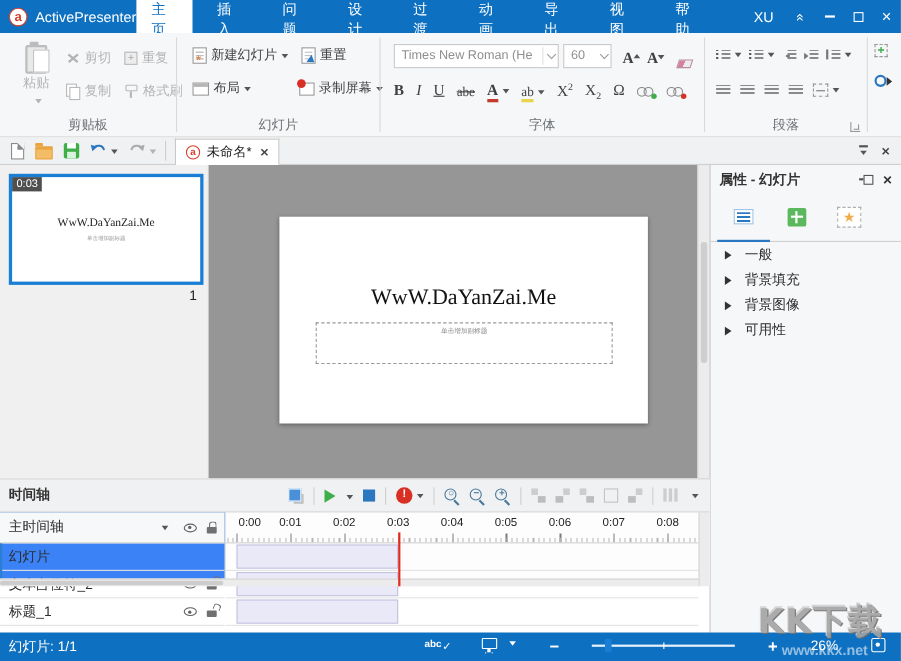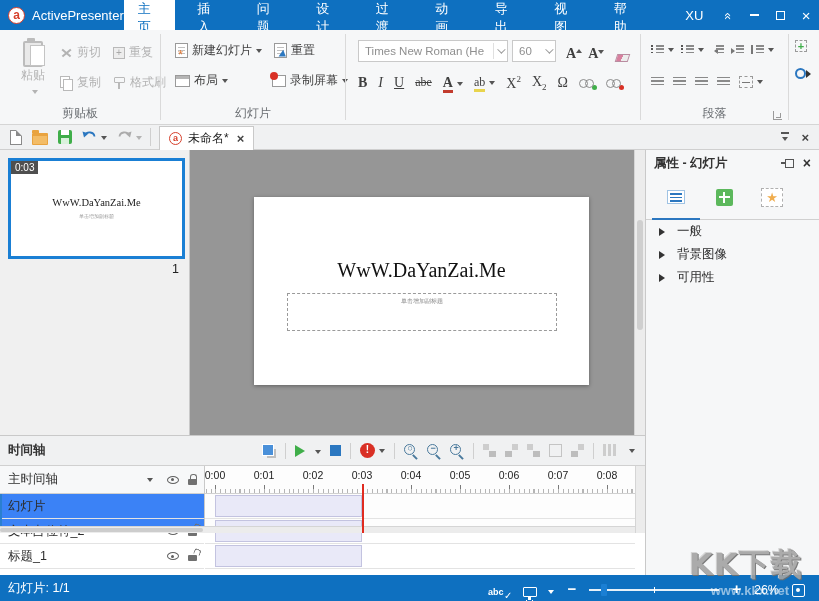--- a/index.html
+++ b/index.html
@@ -200,21 +200,21 @@
   .rl{position:absolute;top:3px;width:30px;margin-left:-15px;text-align:center;font-size:10.5px;color:#222;}
   .trk{position:relative;height:25px;border-bottom:1px solid #e3e3e3;}
   .bar{position:absolute;left:10px;width:147px;top:1px;bottom:1px;background:#e9e9f8;border:1px solid #c3c3e0;}
   .playhead{position:absolute;left:362px;top:18px;bottom:0;width:2px;background:#e02b20;z-index:5;}
   .tl-hscroll{position:absolute;left:0;right:10px;bottom:0;height:7px;background:#ececec;border-top:1px solid #d5d5d5;}
   .tl-hscroll::before{content:"";position:absolute;left:0;top:1px;bottom:1px;width:203px;background:#cdcdcd;border-radius:3px;}
   .tl-vscroll{position:absolute;right:0;top:0;bottom:0;width:10px;background:#ececec;border-left:1px solid #d5d5d5;}
 
   
   .statusbar{position:absolute;left:0;top:575px;width:819px;height:26px;background:#0e70c0;color:#fff;display:flex;align-items:center;padding:0 8px;font-size:12.5px;}
-  .sb-right{margin-left:auto;display:flex;align-items:flex-end;gap:13px;padding-right:6px;}
+  .sb-right{margin-left:auto;display:flex;align-items:flex-start;gap:30px;padding-right:6px;}
   .ic-abc{position:relative;font-size:9px;font-weight:bold;color:#fff;padding-right:7px;}
   .ic-abc::after{content:"✓";position:absolute;right:-2px;bottom:-4px;font-size:10px;}
   .ic-monitor{width:14px;height:10px;border:1.5px solid #fff;border-radius:1px;}
   .ic-monitor::after{content:"";position:absolute;left:4px;bottom:-4px;width:3px;height:3px;background:#fff;box-shadow:-3px 2px 0 -1px #fff,3px 2px 0 -1px #fff;}
   .zoom-minus,.zoom-plus{font-size:15px;font-weight:bold;}
   .slider{position:relative;width:130px;height:14px;}
   .slider .track{position:absolute;left:0;right:0;top:6px;height:2px;background:rgba(255,255,255,.9);}
   .slider .mid{position:absolute;left:50%;top:4px;width:1px;height:6px;background:#fff;}
   .slider .thumb{position:absolute;left:12px;top:1px;width:5px;height:12px;background:#fff;border-radius:1px;}
   .ic-fit{width:13px;height:13px;border:1.5px solid #fff;border-radius:2px;}
@@ -373,20 +373,21 @@
         <span class="fbtn"><span>X</span><sup style="font-size:9px;">2</sup></span>
         <span class="fbtn"><span>X</span><sub style="font-size:9px;">2</sub></span>
         <span class="fbtn">Ω</span>
         <span class="ico ic-link">
             <i class="dot add"></i>
           </span>
         <span class="ico ic-link">
             <i class="dot rem"></i>
           </span>
       </div>
+      <div class="rg-label">字体</div>
     </div>
     <div class="rsep" style="left:640px;"></div>
 
     <div class="rgroup" style="left:641px;width:147px;">
       <div class="rrow" style="left:10px;top:12px;gap:7px;">
         <span><span class="ico ic-lines pad bul"></span><span class="cd"></span></span>
         <span><span class="ico ic-lines pad bul"></span><span class="cd"></span></span>
         <span><span class="ico ic-lines pad outd"></span></span>
         <span><span class="ico ic-lines pad ind"></span></span>
         <span><span class="ico ic-lines pad spc"></span><span class="cd"></span></span>
@@ -488,20 +489,24 @@
       <div class="pr-tab">
           <span class="ico ic-pstar">★</span>
         </div>
     </div>
     <div class="pr-sec">
         <span class="cr"></span>
         <span>一般</span>
       </div>
     <div class="pr-sec">
         <span class="cr"></span>
+        <span>背景填充</span>
+      </div>
+    <div class="pr-sec">
+        <span class="cr"></span>
         <span>背景图像</span>
       </div>
     <div class="pr-sec">
         <span class="cr"></span>
         <span>可用性</span>
       </div>
   </div>
 
   <div class="timeline">
     <div class="tl-bar">
@@ -552,21 +557,21 @@
         </div>
         <div class="tn-row">
           <span class="tn-name">标题_1</span>
           <span class="ico ic-eye"></span>
           <span class="ico ic-lock open"></span>
         </div>
         <div class="tl-accent"></div>
       </div>
       <div class="tl-right">
         <div class="ruler">
-          <span class="rl" style="left:10px;">0:00</span>
+          <span class="rl" style="left:22px;">0:00</span>
           <span class="rl" style="left:59px;">0:01</span>
           <span class="rl" style="left:108px;">0:02</span>
           <span class="rl" style="left:157px;">0:03</span>
           <span class="rl" style="left:206px;">0:04</span>
           <span class="rl" style="left:255px;">0:05</span>
           <span class="rl" style="left:304px;">0:06</span>
           <span class="rl" style="left:353px;">0:07</span>
           <span class="rl" style="left:402px;">0:08</span>
         </div>
         <div class="trk">

